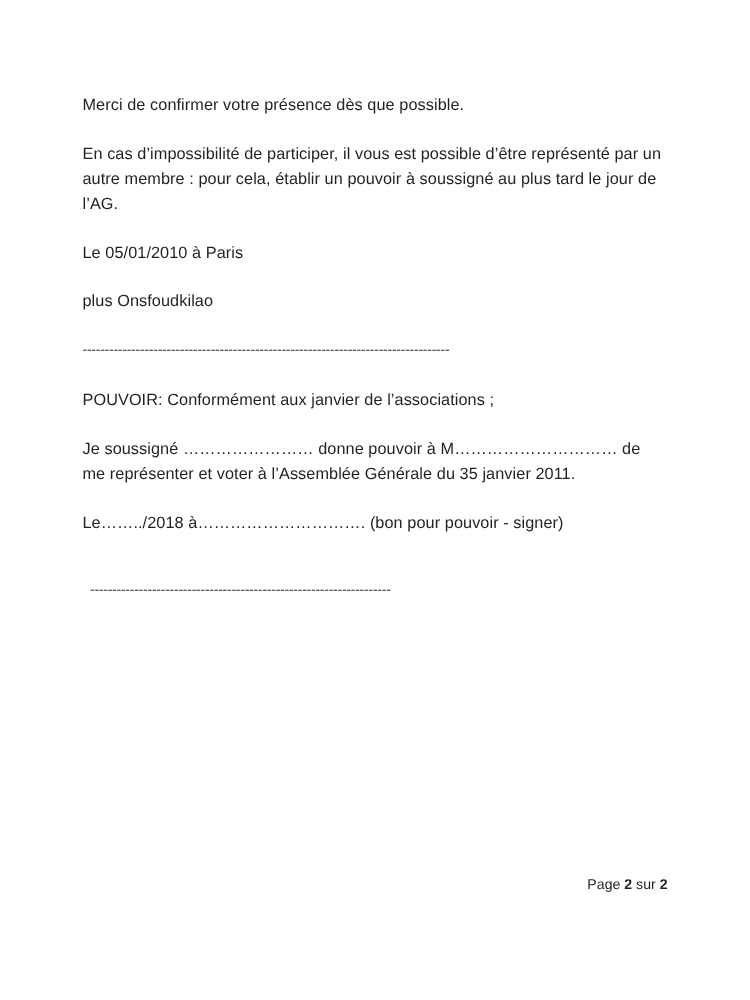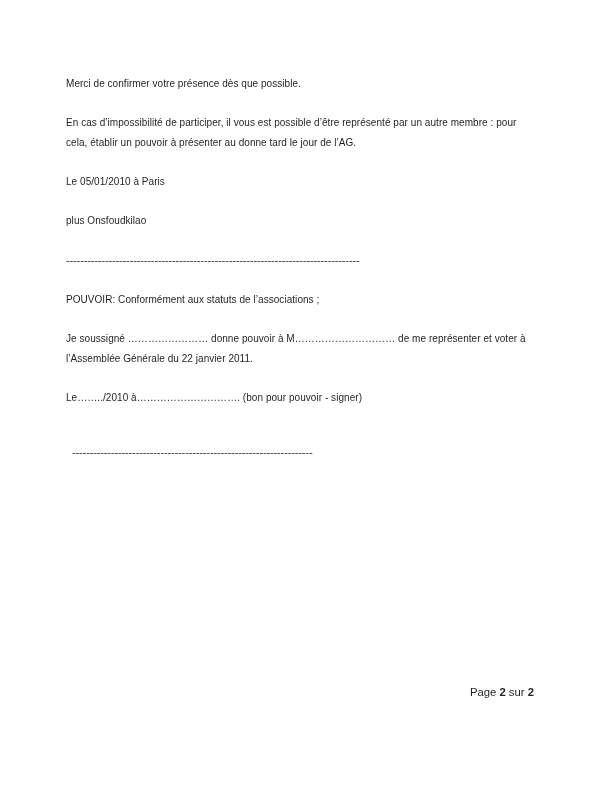--- a/index.html
+++ b/index.html
@@ -24,21 +24,21 @@
   }
 
   .content {
     position: absolute;
     left: 66px;
     top: 74px;
     width: 468px;
   }
 
   .para {
-    font-size: 10px;
+    font-size: 13px;
     line-height: 20px;
     color: #231f20;
     margin: 0 0 19px 0;
     text-align: left;
     letter-spacing: 0.005em;
     white-space: pre-wrap;
   }
 
   .para.tight {
     margin-bottom: 18px;
@@ -61,52 +61,52 @@
 
   .divider-2 {
     padding-left: 6px;
     margin-top: 34px;
     margin-bottom: 0;
   }
 
   .footer {
     position: absolute;
     right: 66px;
-    bottom: 100px;
+    bottom: 84px;
     font-size: 11.3px;
     line-height: 16px;
     color: #231f20;
     white-space: nowrap;
   }
   .footer b {
     font-weight: bold;
   }
 </style>
 </head>
 <body>
 
 <div class="page">
 
   <div class="content">
 
     <p class="para">Merci de confirmer votre présence dès que possible.</p>
 
-    <p class="para">En cas d’impossibilité de participer, il vous est possible d’être représenté par un autre membre : pour cela, établir un pouvoir à présenter au donne tard le jour de l’AG.</p>
+    <p class="para">En cas d’impossibilité de participer, il vous est possible d’être représenté par un autre membre : pour cela, établir un pouvoir à soussigné au plus tard le jour de l’AG.</p>
 
     <p class="para">Le 05/01/2010 à Paris</p>
 
     <p class="para">plus Onsfoudkilao</p>
 
     <p class="divider divider-1">-----------------------------------------------------------------------------------</p>
 
-    <p class="para">POUVOIR: Conformément aux statuts de l’associations ;</p>
+    <p class="para">POUVOIR: Conformément aux janvier de l’associations ;</p>
 
-    <p class="para">Je soussigné …………………… donne pouvoir à M………………………… de me représenter et voter à l’Assemblée Générale du 22 janvier 2011.</p>
+    <p class="para">Je soussigné …………………… donne pouvoir à M………………………… de me représenter et voter à l’Assemblée Générale du 35 janvier 2011.</p>
 
-    <p class="para tight">Le……../2010 à…………………………. (bon pour pouvoir - signer)</p>
+    <p class="para tight">Le……../2018 à…………………………. (bon pour pouvoir - signer)</p>
 
     <p class="divider divider-2">--------------------------------------------------------------------</p>
 
   </div>
 
   <div class="footer"><span>Page </span><b>2</b><span> sur </span><b>2</b></div>
 
 </div>
 
 </body></html>

